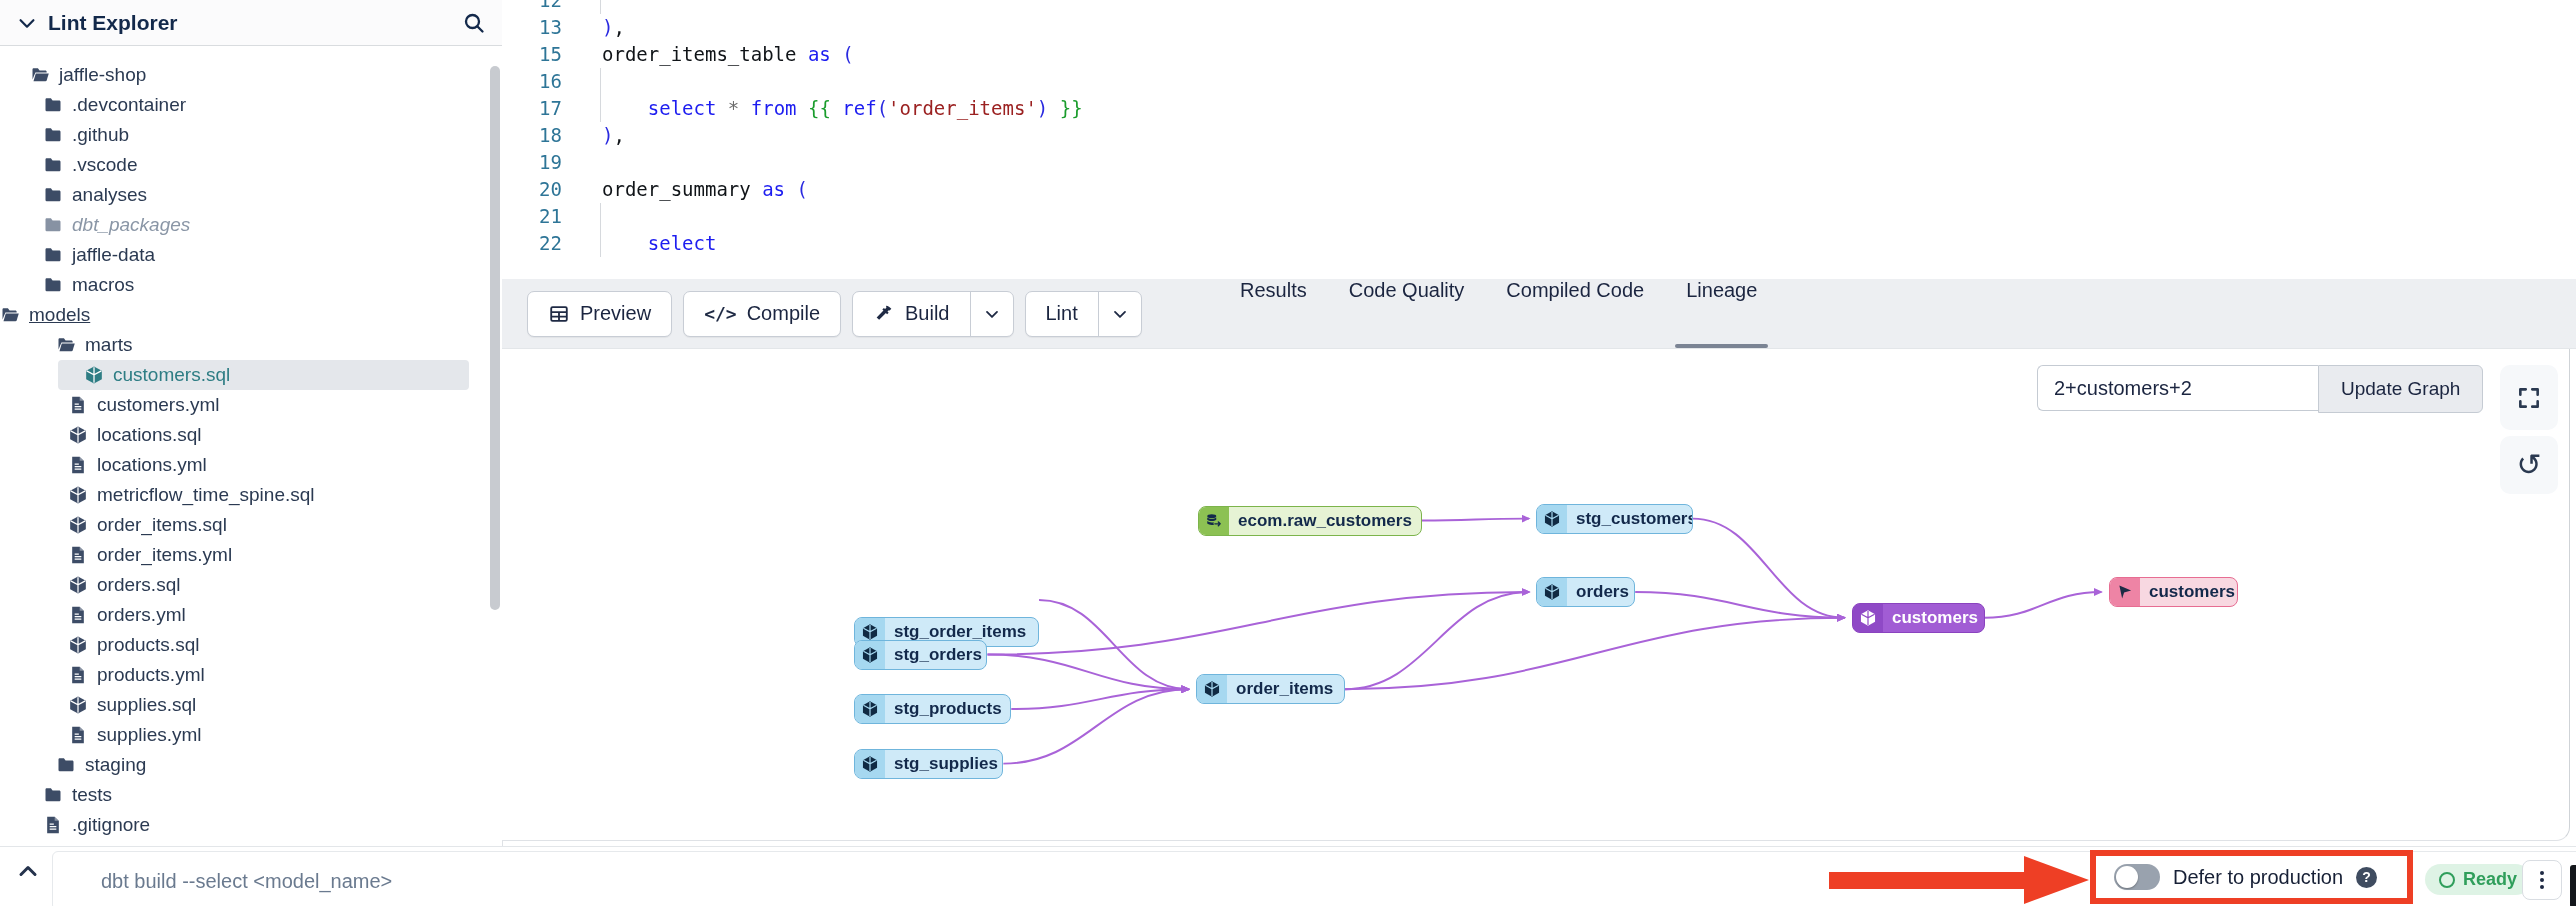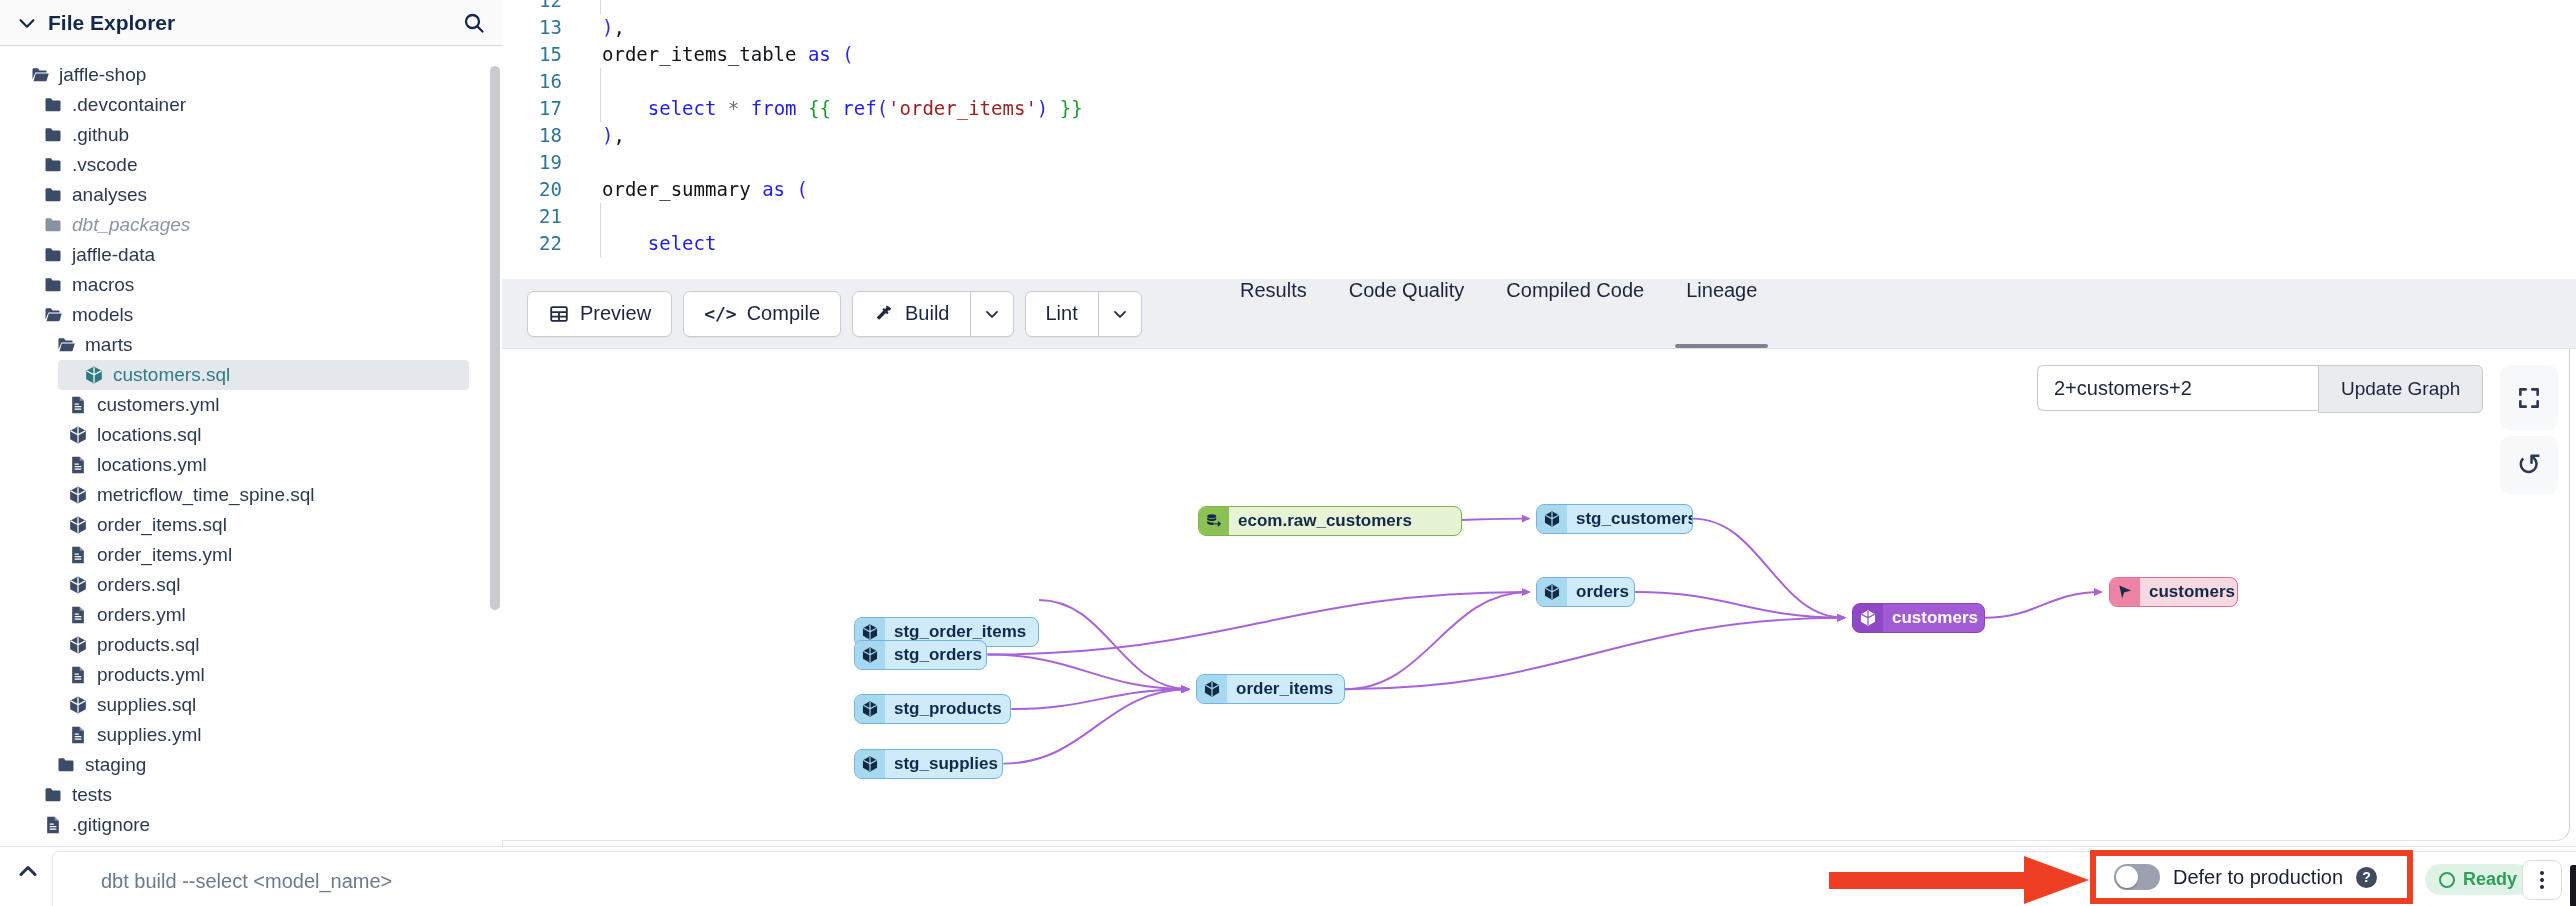--- a/index.html
+++ b/index.html
@@ -111,21 +111,21 @@
 
 <div class="page">
 
   <aside class="sidebar">
     <div class="sb-header">
       <span class="bicon">
         <svg width="22" height="22" viewBox="0 0 24 24" fill="none" stroke="#13294b" stroke-width="2.4" stroke-linecap="round" stroke-linejoin="round">
             <path d="m5 9 7 7 7-7"></path>
           </svg>
       </span>
-      <span class="sb-title">File Explorer</span>
+      <span class="sb-title">Lint Explorer</span>
       <span class="sb-search bicon">
         <svg width="24" height="24" viewBox="0 0 24 24" fill="none" stroke="#13294b" stroke-width="2.3" stroke-linecap="round">
             <circle cx="10.5" cy="10.5" r="6.5"></circle>
             <path d="m15.5 15.5 5 5"></path>
           </svg>
       </span>
     </div>
     <div class="tree">
         <div class="tree-row" style="padding-left: 30px;">
           <span class="ticon">
@@ -185,21 +185,21 @@
           <span class="tlabel">jaffle-data</span>
         </div>
         <div class="tree-row" style="padding-left: 43px;">
           <span class="ticon">
             <svg viewBox="0 0 24 24" fill="currentColor">
               <path d="M3 5.5C3 4.7 3.7 4 4.5 4h5l2 2.5h8c.8 0 1.5.7 1.5 1.5v10c0 .8-.7 1.5-1.5 1.5h-15A1.5 1.5 0 0 1 3 18V5.5z"></path>
             </svg>
           </span>
           <span class="tlabel">macros</span>
         </div>
-        <div class="tree-row" style="padding-left: 43px;">
+        <div class="tree-row" style=" text-decoration: underline;">
           <span class="ticon">
             <svg viewBox="0 0 24 24" fill="currentColor">
               <path d="M3 5.5C3 4.7 3.7 4 4.5 4h5l2 2.5h7c.8 0 1.5.7 1.5 1.5v1H6.5L3 17.5V5.5z"></path>
               <path d="M6.9 10.2h15.6l-2.5 8.3c-.2.6-.8 1-1.4 1H4.2l2.7-9.3z"></path>
             </svg>
           </span>
           <span class="tlabel">models</span>
         </div>
         <div class="tree-row" style="padding-left: 56px;">
           <span class="ticon">
@@ -468,21 +468,21 @@
           <path d="M489,308 C580.35,308 600.65,343 692,343" fill="none" stroke="#a963d8" stroke-width="2" marker-end="url(#arrow)"></path>
           <path d="M513,363 C593.55,363 611.45,343 692,343" fill="none" stroke="#a963d8" stroke-width="2" marker-end="url(#arrow)"></path>
           <path d="M505,418 C589.15,418 607.85,343 692,343" fill="none" stroke="#a963d8" stroke-width="2" marker-end="url(#arrow)"></path>
           <path d="M849,343 C932.7,343 951.3,245 1035,245" fill="none" stroke="#a963d8" stroke-width="2" marker-end="url(#arrow)"></path>
           <path d="M849,343 C1075.8,343 1126.2,271 1353,271" fill="none" stroke="#a963d8" stroke-width="2" marker-end="url(#arrow)"></path>
           <path d="M1142,245 C1236.95,245 1258.05,271 1353,271" fill="none" stroke="#a963d8" stroke-width="2" marker-end="url(#arrow)"></path>
           <path d="M1494,271 C1547.1,271 1558.9,245 1612,245" fill="none" stroke="#a963d8" stroke-width="2" marker-end="url(#arrow)"></path>
         </g>
     </svg>
     <div id="node-layer">
-        <div class="node source" style="left: 696px; top: 157px; width: 264px; height: 30px;">
+        <div class="node source" style="left: 696px; top: 157px; width: 224px; height: 30px;">
           <span class="nicon">
             <svg viewBox="0 0 24 24">
               <ellipse cx="9" cy="5.6" rx="6" ry="2.5" fill="currentColor"></ellipse>
               <path fill="currentColor" d="M3 7.2c1.2 1.1 3.4 1.9 6 1.9s4.8-.8 6-1.9v3c-1.2 1.1-3.4 1.9-6 1.9s-4.8-.8-6-1.9z"></path>
               <path fill="currentColor" d="M3 12c1.2 1.1 3.4 1.9 6 1.9 1 0 2-.1 2.9-.3l-.7 1.3.8 2.1c-.9.2-1.9.3-3 .3-2.6 0-4.8-.8-6-1.9z"></path>
               <path d="M13.2 15.8h7m0 0-2.4-2.4m2.4 2.4-2.4 2.4" stroke="currentColor" stroke-width="1.9" fill="none" stroke-linecap="round" stroke-linejoin="round"></path>
             </svg>
           </span>
           <span class="nlabel">ecom.raw_customers</span>
         </div>

